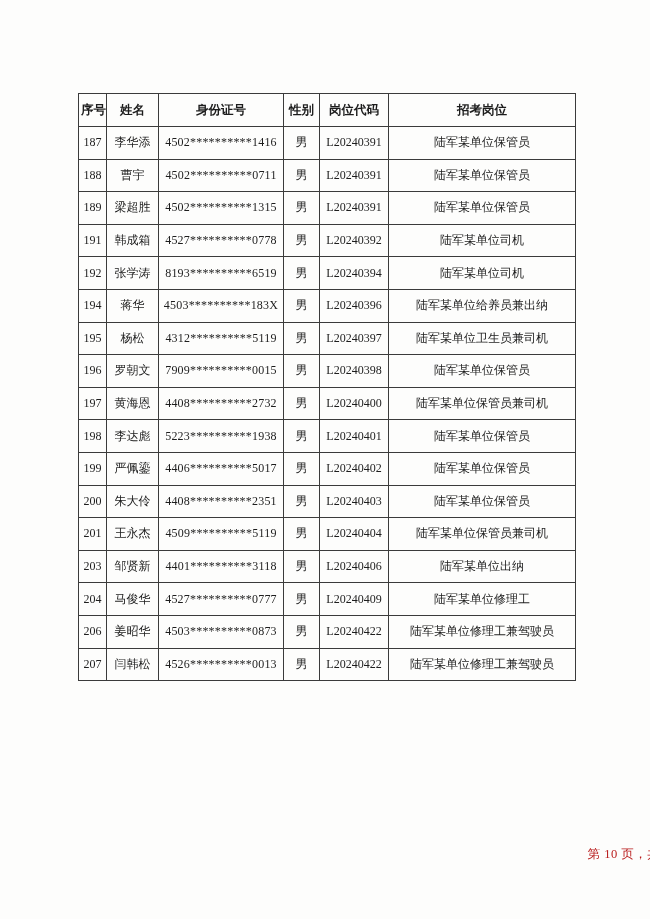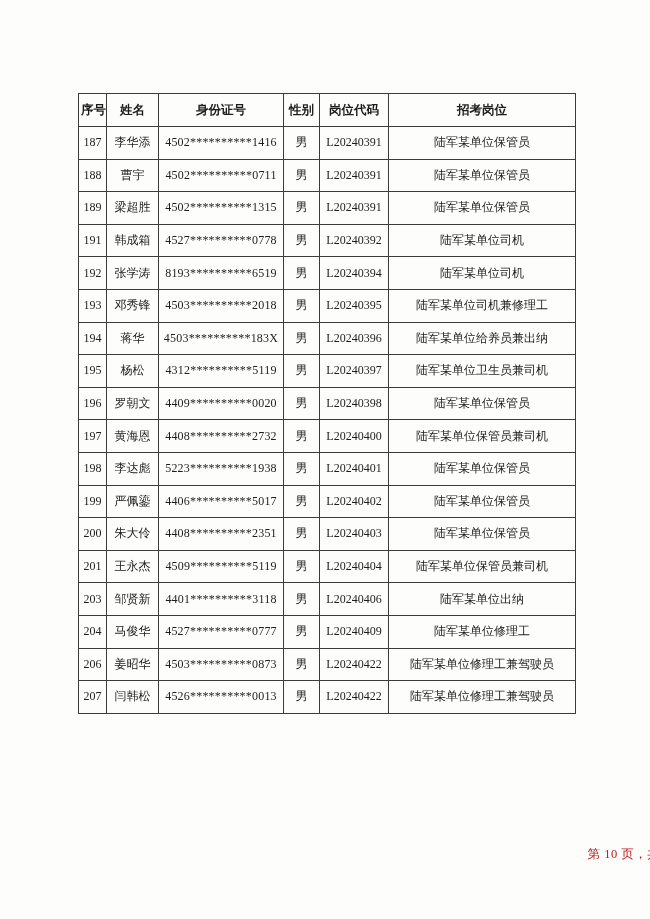--- a/index.html
+++ b/index.html
@@ -128,47 +128,39 @@
   </tr>
         <tr>
     <td class="c-no">192</td>
     <td class="c-name">张学涛</td>
     <td class="c-id">8193**********6519</td>
     <td class="c-gender">男</td>
     <td class="c-code">L20240394</td>
     <td class="c-pos">陆军某单位司机</td>
   </tr>
         <tr>
-    <td class="c-no">193</td>
-    <td class="c-name">邓秀锋</td>
-    <td class="c-id">4503**********2018</td>
-    <td class="c-gender">男</td>
-    <td class="c-code">L20240395</td>
-    <td class="c-pos">陆军某单位司机兼修理工</td>
-  </tr>
-        <tr>
     <td class="c-no">194</td>
     <td class="c-name">蒋华</td>
     <td class="c-id">4503**********183X</td>
     <td class="c-gender">男</td>
     <td class="c-code">L20240396</td>
     <td class="c-pos">陆军某单位给养员兼出纳</td>
   </tr>
         <tr>
     <td class="c-no">195</td>
     <td class="c-name">杨松</td>
     <td class="c-id">4312**********5119</td>
     <td class="c-gender">男</td>
     <td class="c-code">L20240397</td>
     <td class="c-pos">陆军某单位卫生员兼司机</td>
   </tr>
         <tr>
     <td class="c-no">196</td>
     <td class="c-name">罗朝文</td>
-    <td class="c-id">4409**********0020</td>
+    <td class="c-id">7909**********0015</td>
     <td class="c-gender">男</td>
     <td class="c-code">L20240398</td>
     <td class="c-pos">陆军某单位保管员</td>
   </tr>
         <tr>
     <td class="c-no">197</td>
     <td class="c-name">黄海恩</td>
     <td class="c-id">4408**********2732</td>
     <td class="c-gender">男</td>
     <td class="c-code">L20240400</td>

